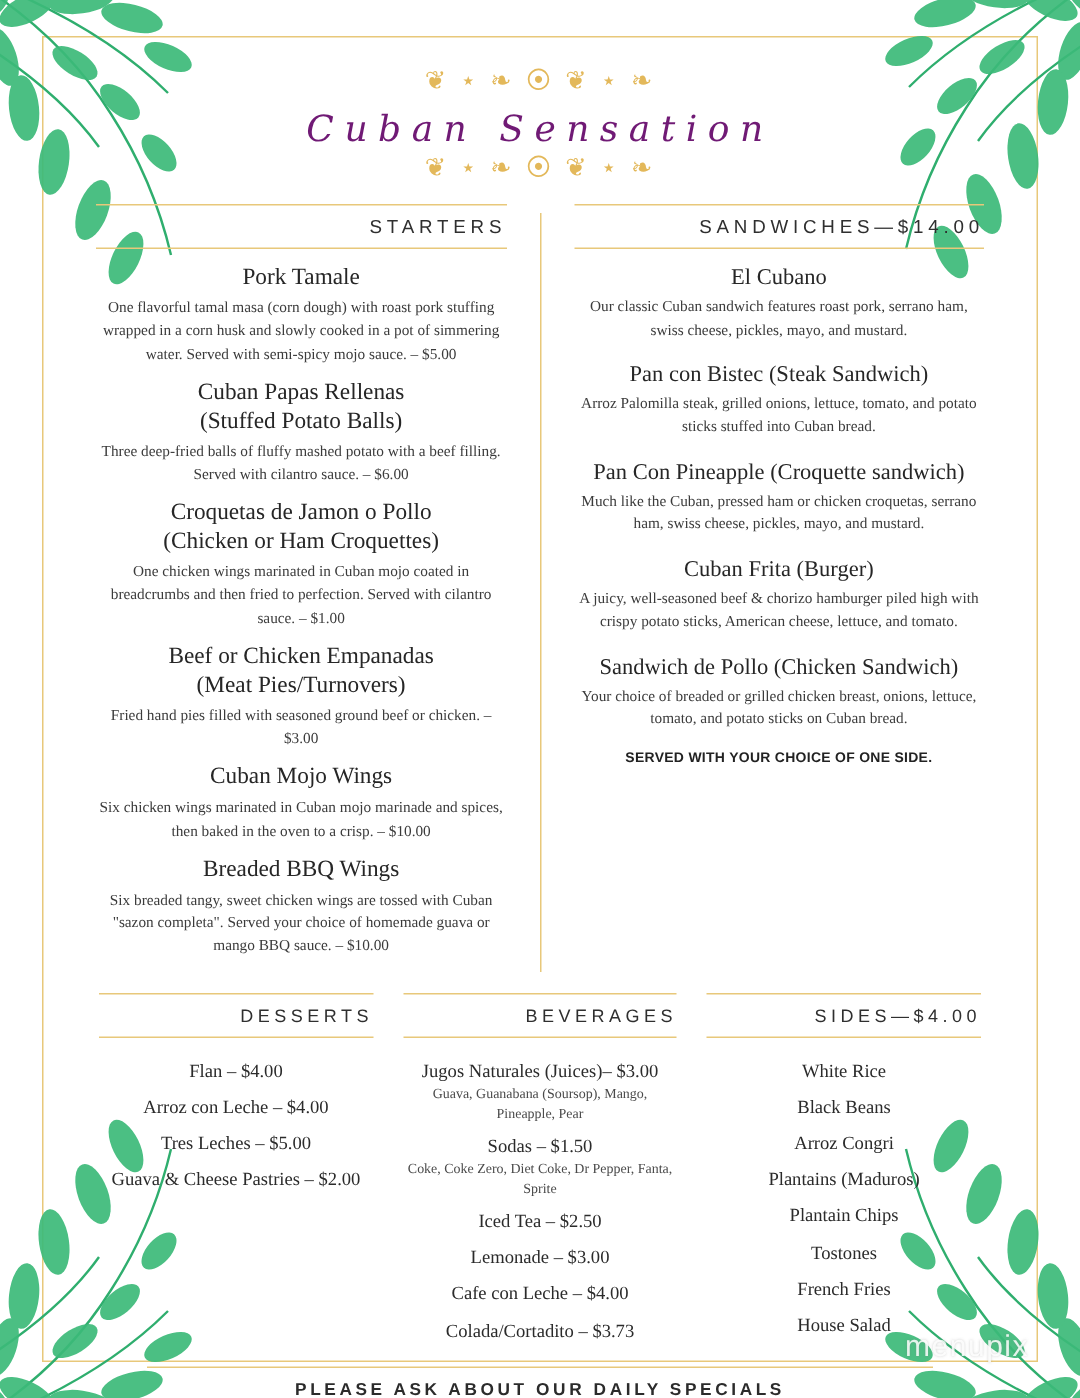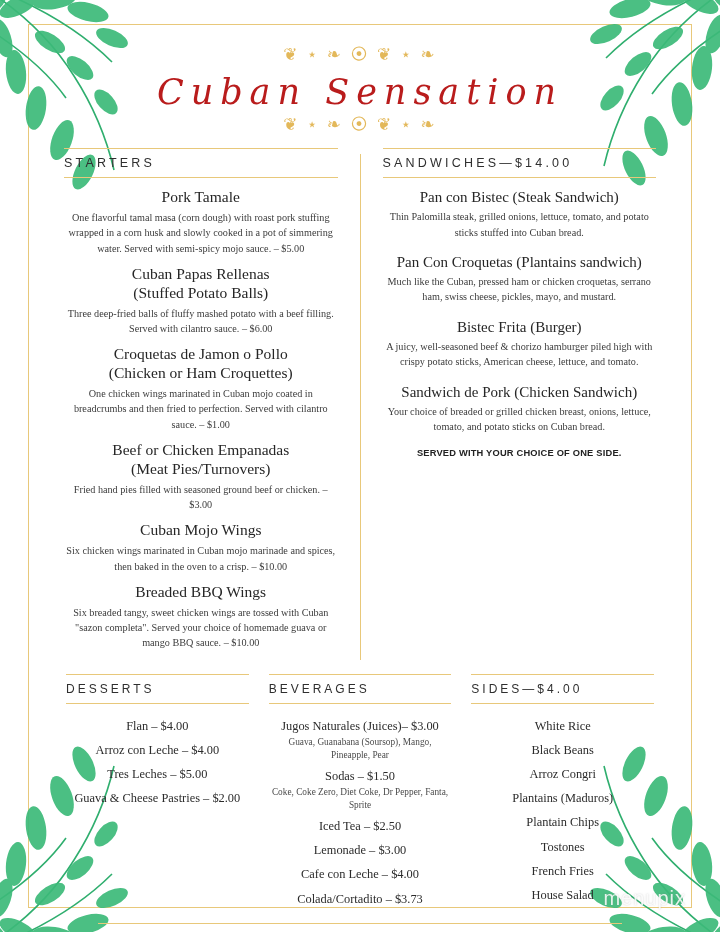--- a/index.html
+++ b/index.html
@@ -60,23 +60,23 @@
     line-height: 1;
     height: 22px;
     font-size: 17px;
     font-family: "DejaVu Serif", serif;
   }
   .flourish-top { margin-bottom: 4px; }
   .flourish-bottom { margin-top: 4px; }
   .restaurant-title {
     font-family: "DejaVu Serif", serif;
     font-style: italic;
-    font-size: 35px;
+    font-size: 24px;
     letter-spacing: 7px;
-    color: #b91c1c;
+    color: #701a75;
     white-space: nowrap;
   }
 
   
   .columns {
     display: flex;
     gap: 0;
     position: relative;
   }
   .col {
@@ -86,21 +86,21 @@
   .col-left { padding-right: 22px; }
   .col-right { padding-left: 22px; }
   .vdivider {
     width: 1px;
     background: #e8c87a;
     align-self: stretch;
     margin-top: 6px;
   }
 
   .section-head {
-    text-align: left;
+    text-align: right;
     font-family: "Liberation Sans", sans-serif;
     font-size: 12.5px;
     letter-spacing: 3.2px;
     color: #2f2f2f;
     padding-bottom: 7px;
     border-bottom: 1px solid #e8c87a;
     border-top: 1px solid #e8c87a;
     padding-top: 7px;
     margin-bottom: 10px;
   }
@@ -323,33 +323,37 @@
         <div class="item-desc">Six breaded tangy, sweet chicken wings are tossed with Cuban "sazon completa". Served your choice of homemade guava or mango BBQ sauce. – $10.00</div>
       </div>
     </div>
 
     <div class="vdivider"></div>
 
     <div class="col col-right">
       <div class="section-head">SANDWICHES—$14.00</div>
 
       <div class="item">
+        <div class="item-name">El Cubano</div>
+        <div class="item-desc">Our classic Cuban sandwich features roast pork, serrano ham, swiss cheese, pickles, mayo, and mustard.</div>
+      </div>
+      <div class="item">
         <div class="item-name">Pan con Bistec (Steak Sandwich)</div>
-        <div class="item-desc">Thin Palomilla steak, grilled onions, lettuce, tomato, and potato sticks stuffed into Cuban bread.</div>
-      </div>
-      <div class="item">
-        <div class="item-name">Pan Con Croquetas  (Plantains sandwich)</div>
+        <div class="item-desc">Arroz Palomilla steak, grilled onions, lettuce, tomato, and potato sticks stuffed into Cuban bread.</div>
+      </div>
+      <div class="item">
+        <div class="item-name">Pan Con Pineapple  (Croquette sandwich)</div>
         <div class="item-desc">Much like the Cuban, pressed ham or chicken croquetas, serrano ham, swiss cheese, pickles, mayo, and mustard.</div>
       </div>
       <div class="item">
-        <div class="item-name">Bistec Frita (Burger)</div>
+        <div class="item-name">Cuban Frita (Burger)</div>
         <div class="item-desc">A juicy, well-seasoned beef &amp; chorizo hamburger piled high with crispy potato sticks, American cheese, lettuce, and tomato.</div>
       </div>
       <div class="item">
-        <div class="item-name">Sandwich de Pork (Chicken Sandwich)</div>
+        <div class="item-name">Sandwich de Pollo (Chicken Sandwich)</div>
         <div class="item-desc">Your choice of breaded or grilled chicken breast, onions, lettuce, tomato, and potato sticks on Cuban bread.</div>
       </div>
 
       <div class="served-note">SERVED WITH YOUR CHOICE OF ONE SIDE.</div>
     </div>
   </div>
 
   <div class="bottom">
 
     <div class="bcol">

